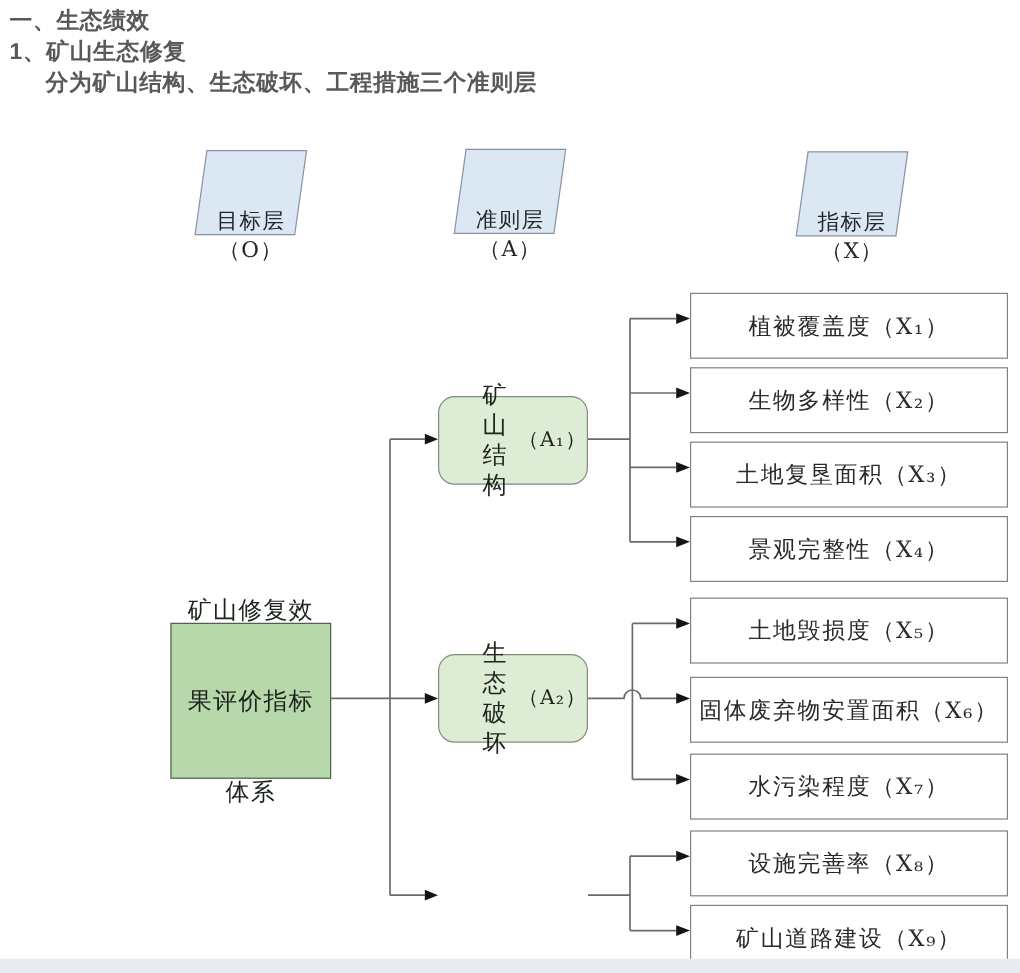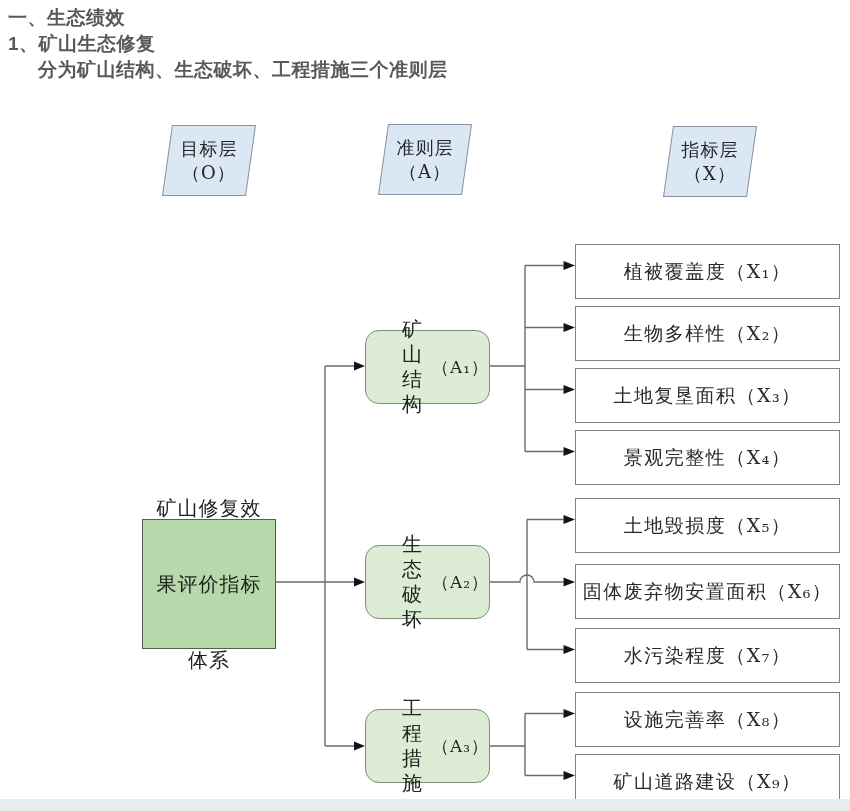--- a/index.html
+++ b/index.html
@@ -17,21 +17,21 @@
   .hdr .l3{padding-left:30px;}
   
   .para{position:absolute;width:84px;height:71px;}
   .para .bg{
     position:absolute;inset:0;background:#dbe8f4;border:1.3px solid #8a93a3;
     transform:skewX(-8deg);
   }
   .para .txt{
     position:relative;width:100%;height:100%;
     display:flex;flex-direction:column;align-items:center;justify-content:center;
-    font-size:18px;line-height:24px;color:#23262b;letter-spacing:1px;
+    font-size:18px;line-height:24px;color:#23262b;letter-spacing:1px;margin-top:36px;
   }
   
   .root{
     position:absolute;left:142px;top:519px;width:134px;height:130px;
     background:#b7d8aa;border:1.6px solid #51604f;box-sizing:border-box;
     display:flex;flex-direction:column;align-items:center;justify-content:center;
     font-size:20px;line-height:36px;color:#1c221c;letter-spacing:1px;gap:40px;
   }
   
   .crit{
@@ -102,24 +102,20 @@
   </div>
 
   <div class="crit c1">
     <span class="nm">矿山结构</span>
     <span class="cd">（A₁）</span>
   </div>
   <div class="crit c2">
     <span class="nm">生态破坏</span>
     <span class="cd">（A₂）</span>
   </div>
-  <div class="crit c3">
-    <span class="nm">工程措施</span>
-    <span class="cd">（A₃）</span>
-  </div>
 
   <div class="ind x1">植被覆盖度（X₁）</div>
   <div class="ind x2">生物多样性（X₂）</div>
   <div class="ind x3">土地复垦面积（X₃）</div>
   <div class="ind x4">景观完整性（X₄）</div>
   <div class="ind x5">土地毁损度（X₅）</div>
   <div class="ind x6">固体废弃物安置面积（X₆）</div>
   <div class="ind x7">水污染程度（X₇）</div>
   <div class="ind x8">设施完善率（X₈）</div>
   <div class="ind x9">矿山道路建设（X₉）</div>

